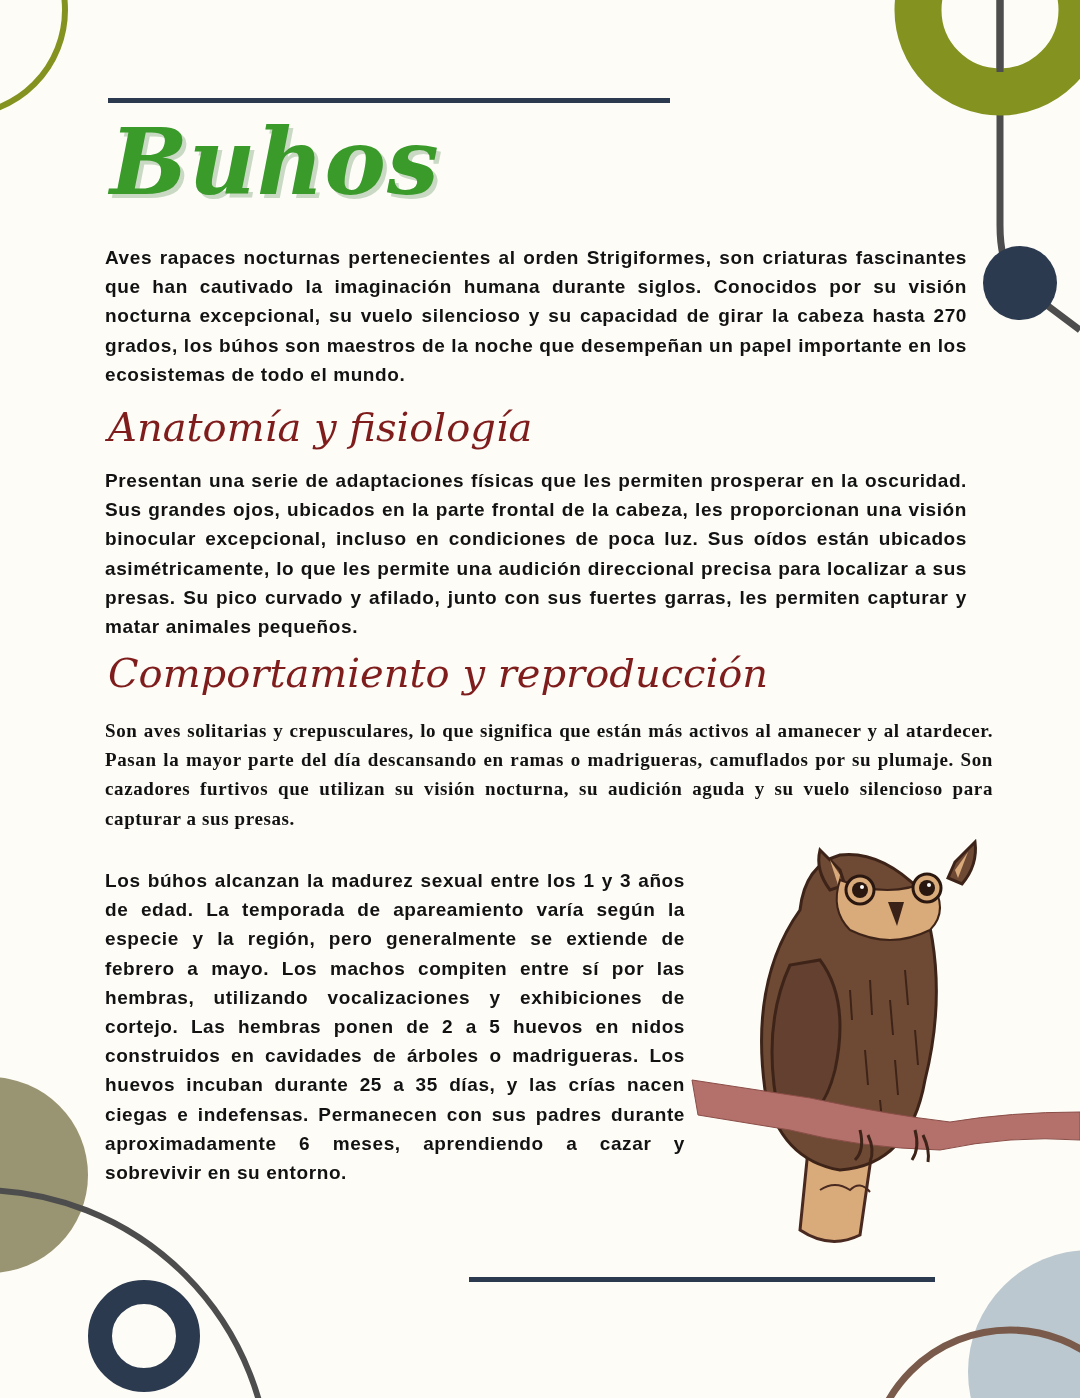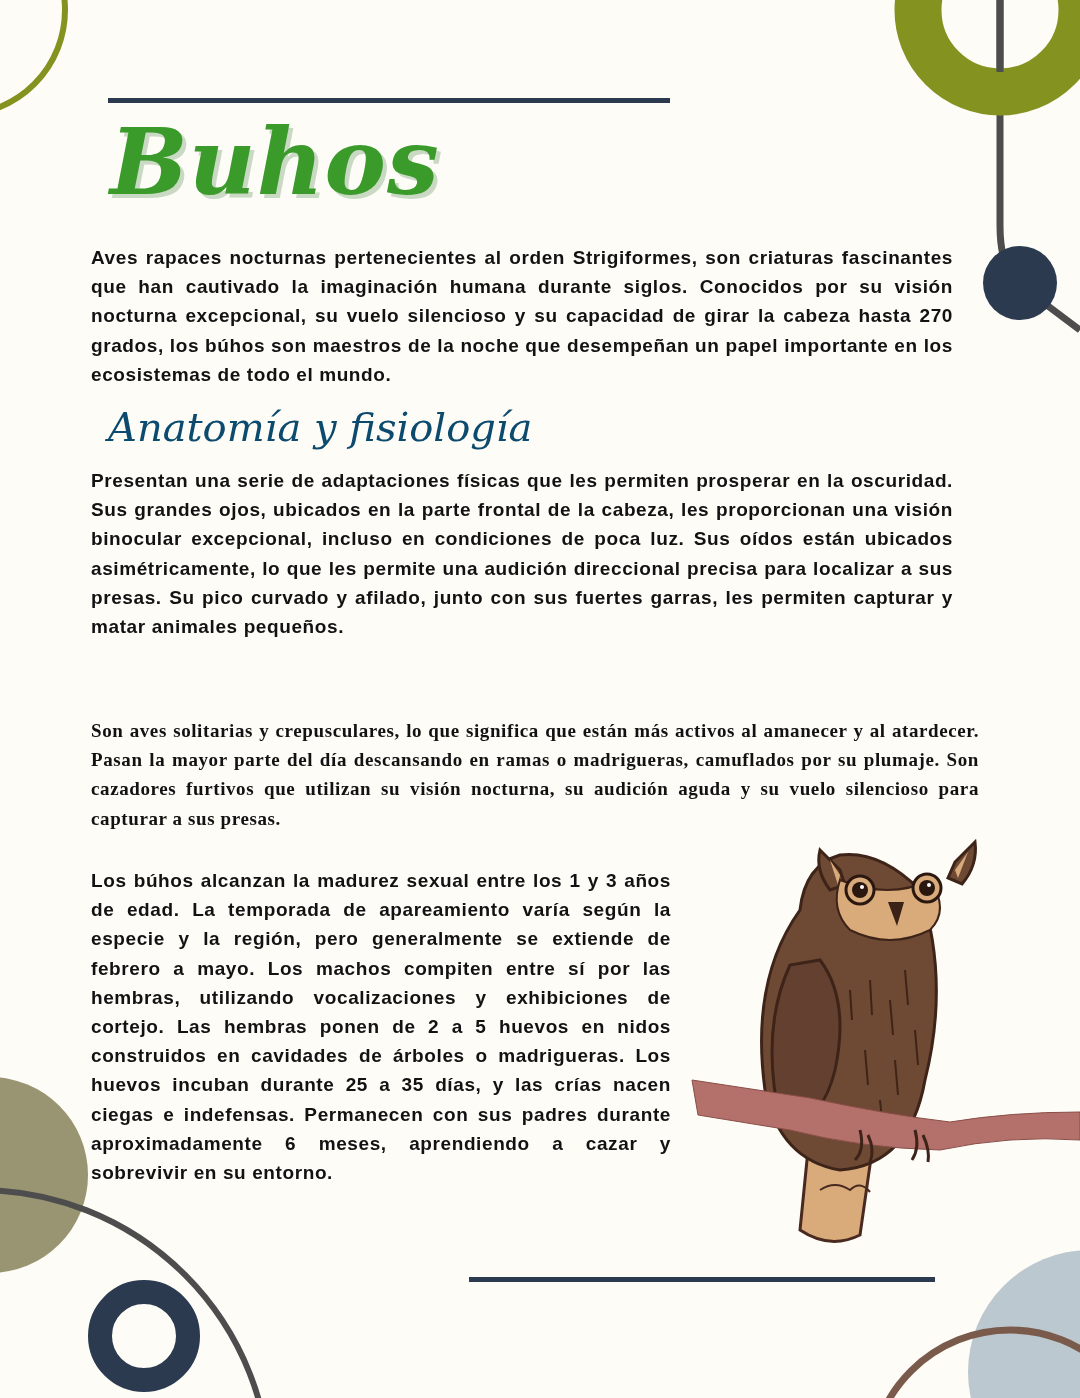--- a/index.html
+++ b/index.html
@@ -13,24 +13,24 @@
     .rule { position: absolute; background: #2c3a4f; height: 5px; }
     .title {
       position: absolute; left: 110px; top: 108px; margin: 0;
       font-family: "DejaVu Serif", serif; font-style: italic; font-weight: bold;
       font-size: 92px; color: #3a9a2a; letter-spacing: 1px;
       text-shadow: 4px 4px 0 #c9d9c4;
     }
     .subhead {
       position: absolute; left: 108px; margin: 0;
       font-family: "DejaVu Serif", serif; font-style: italic; font-weight: normal;
-      font-size: 40px; color: #0c4a6e;
+      font-size: 40px; color: #7f1d1d;
     }
     .para {
-      position: absolute; left: 91px; margin: 0;
+      position: absolute; left: 105px; margin: 0;
       font-weight: bold; font-size: 19px; line-height: 29.2px;
       color: #121212; text-align: justify; letter-spacing: 0.6px;
     }
   </style>
 </head>
 <body>
 
 <div class="page">
 
   <svg class="deco" width="1080" height="1398" style="left:0;top:0;">
@@ -59,20 +59,21 @@
   <div class="rule" style="left:469px;top:1277px;width:466px;"></div>
 
   <h1 class="title">Buhos</h1>
 
   <p class="para" style="top:243px;width:862px;">Aves rapaces nocturnas pertenecientes al orden Strigiformes, son criaturas fascinantes que han cautivado la imaginación humana durante siglos. Conocidos por su visión nocturna excepcional, su vuelo silencioso y su capacidad de girar la cabeza hasta 270 grados, los búhos son maestros de la noche que desempeñan un papel importante en los ecosistemas de todo el mundo.</p>
 
   <h2 class="subhead" style="top:404px;">Anatomía y fisiología</h2>
 
   <p class="para" style="top:466px;width:862px;">Presentan una serie de adaptaciones físicas que les permiten prosperar en la oscuridad. Sus grandes ojos, ubicados en la parte frontal de la cabeza, les proporcionan una visión binocular excepcional, incluso en condiciones de poca luz. Sus oídos están ubicados asimétricamente, lo que les permite una audición direccional precisa para localizar a sus presas. Su pico curvado y afilado, junto con sus fuertes garras, les permiten capturar y matar animales pequeños.</p>
 
+  <h2 class="subhead" style="top:650px;">Comportamiento y reproducción</h2>
 
   <p class="para" style="top:716px;width:888px;font-family:Liberation Serif, serif;">Son aves solitarias y crepusculares, lo que significa que están más activos al amanecer y al atardecer. Pasan la mayor parte del día descansando en ramas o madrigueras, camuflados por su plumaje. Son cazadores furtivos que utilizan su visión nocturna, su audición aguda y su vuelo silencioso para capturar a sus presas.</p>
 
   <p class="para" style="top:866px;width:580px;">Los búhos alcanzan la madurez sexual entre los 1 y 3 años de edad. La temporada de apareamiento varía según la especie y la región, pero generalmente se extiende de febrero a mayo. Los machos compiten entre sí por las hembras, utilizando vocalizaciones y exhibiciones de cortejo. Las hembras ponen de 2 a 5 huevos en nidos construidos en cavidades de árboles o madrigueras. Los huevos incuban durante 25 a 35 días, y las crías nacen ciegas e indefensas. Permanecen con sus padres durante aproximadamente 6 meses, aprendiendo a cazar y sobrevivir en su entorno.</p>
 
   <svg class="deco" width="390" height="420" viewBox="0 0 390 420" style="left:690px;top:830px;">
 
     <path d="M120,300 L110,400 Q140,420 170,405 L185,300 Z" fill="#d9aa7a" stroke="#4a2a20" stroke-width="3"></path>
     <path d="M130,360 Q145,350 160,360 Q170,350 180,362" fill="none" stroke="#4a2a20" stroke-width="2"></path>
 

